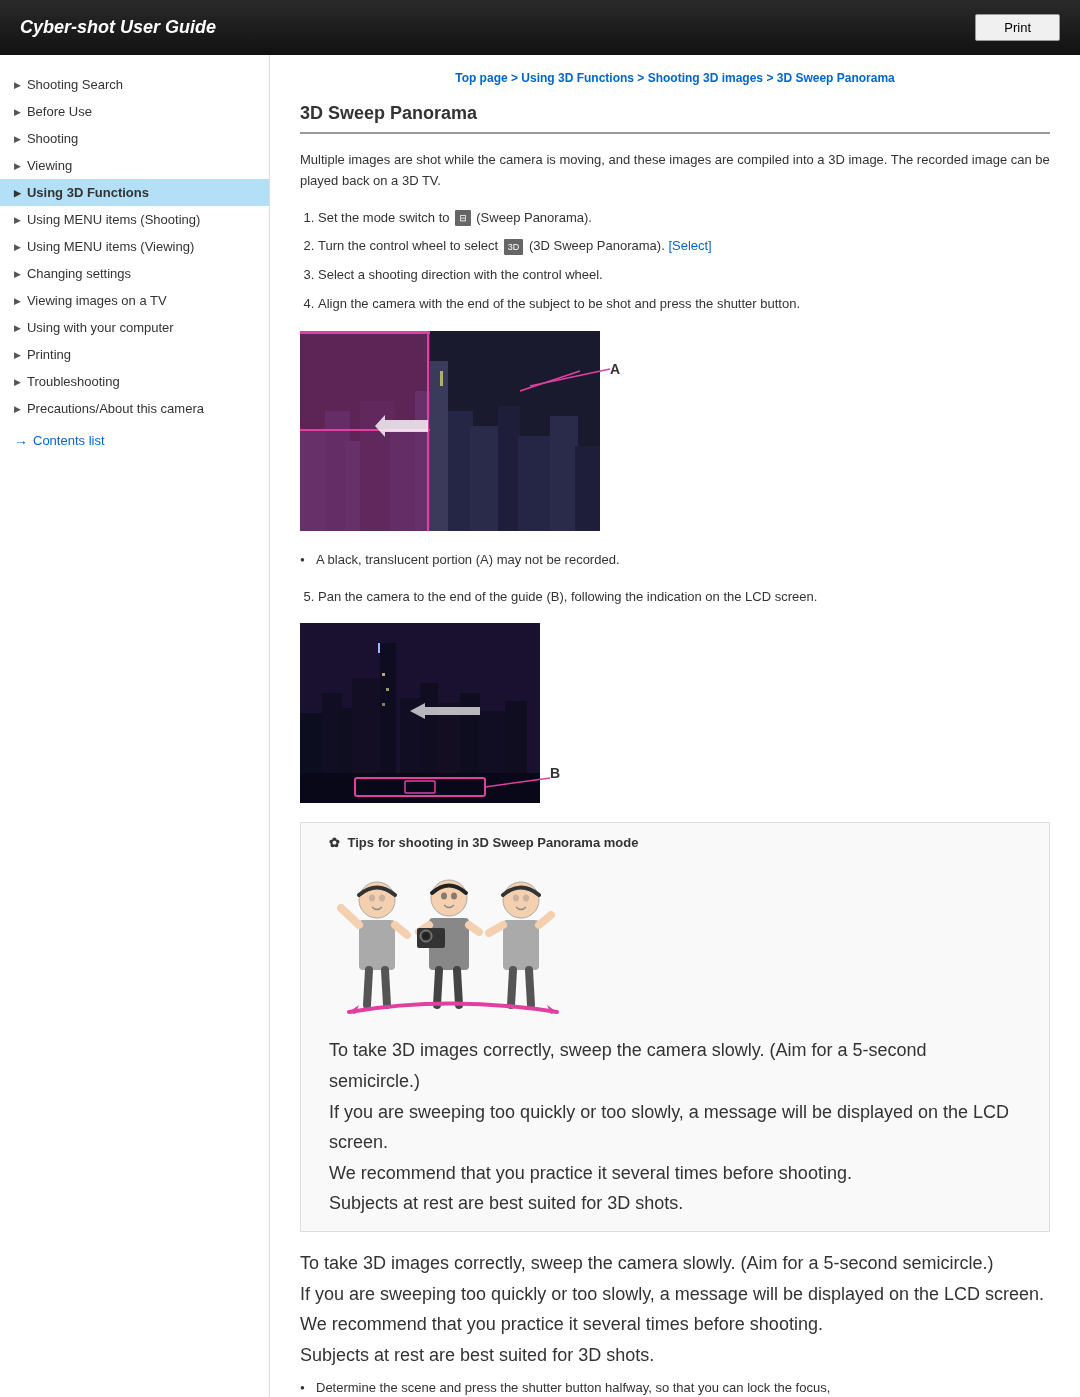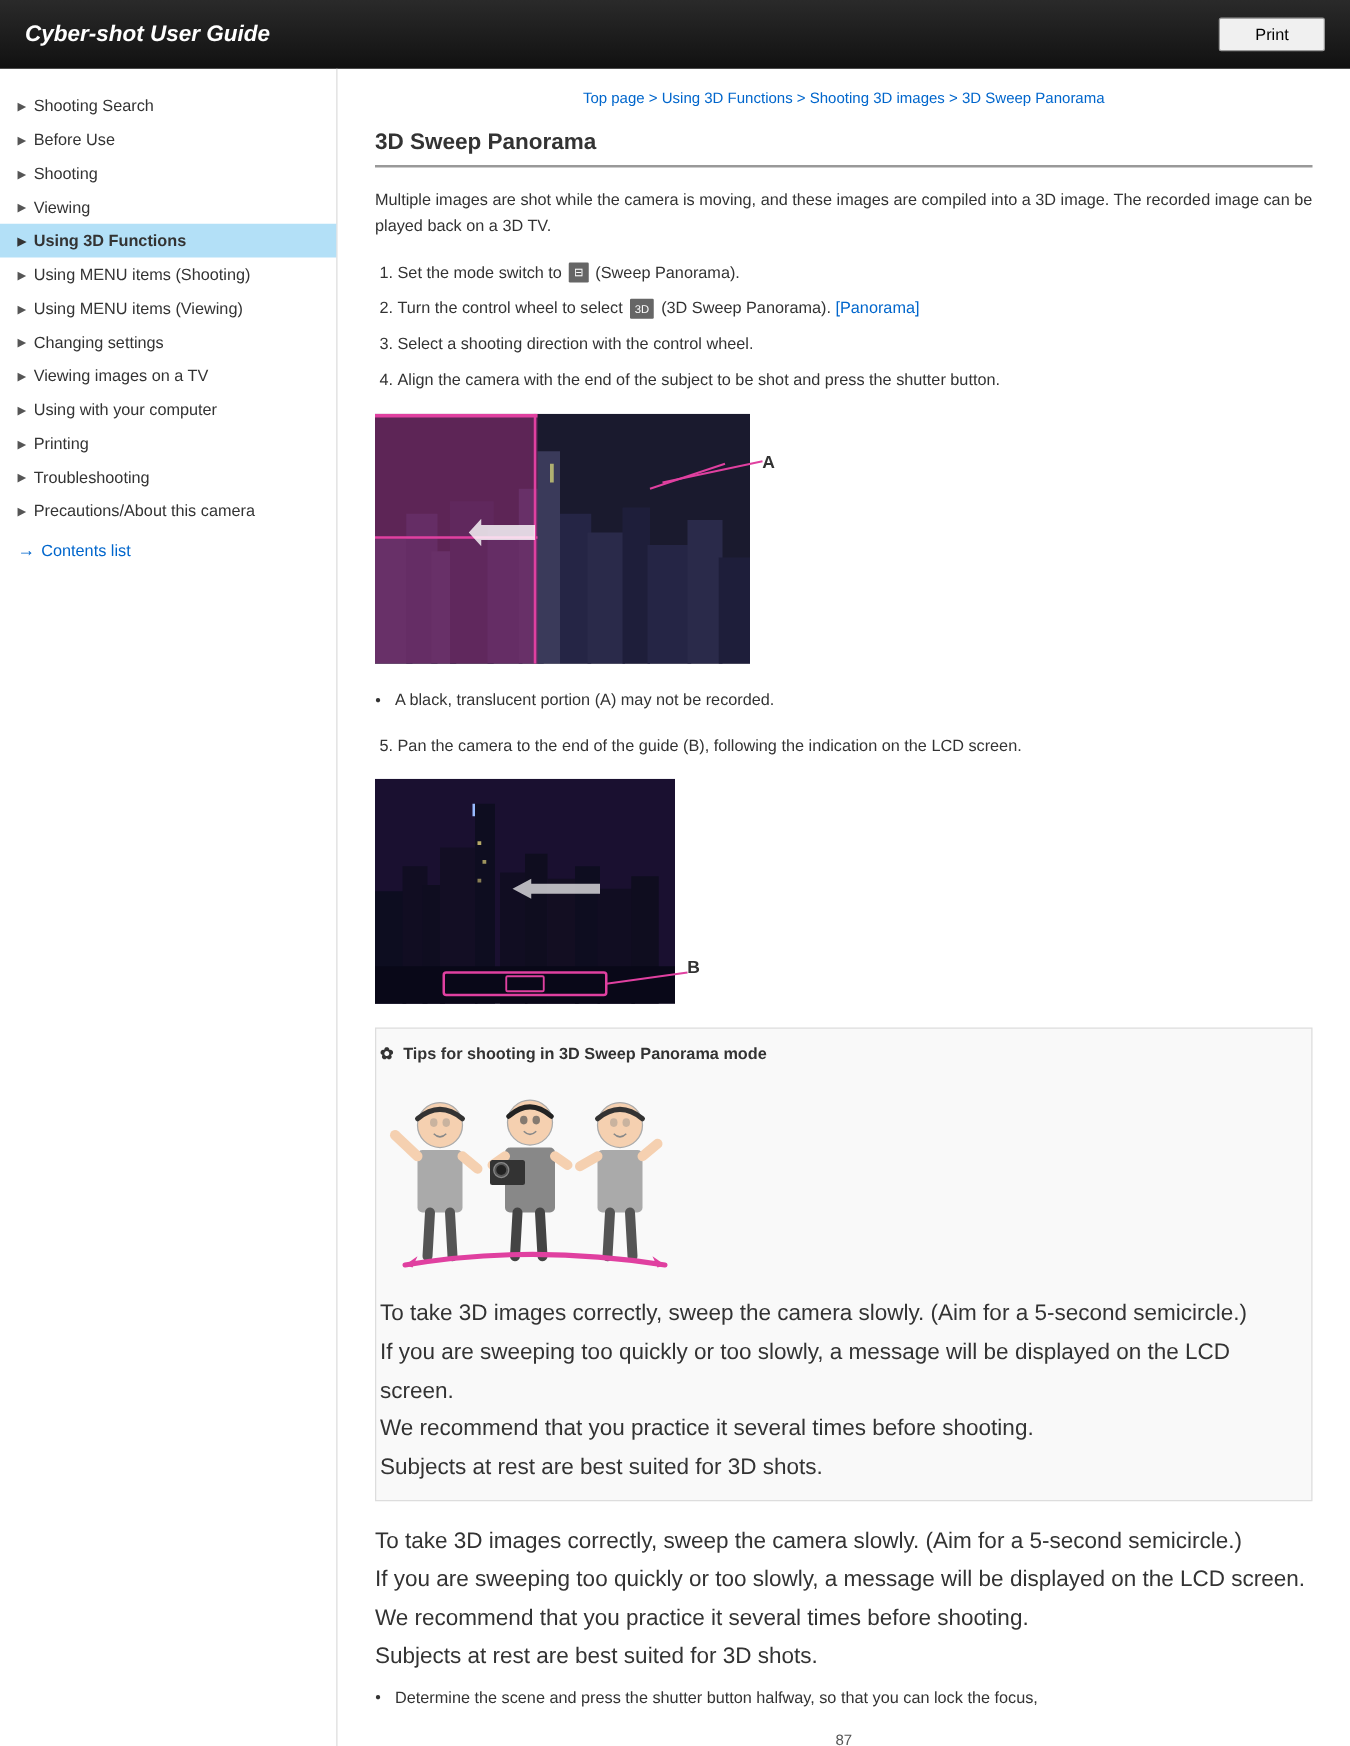--- a/index.html
+++ b/index.html
@@ -87,20 +87,21 @@
       flex: 1;
       padding: 16px 30px 30px 30px;
     }
 
     
     .breadcrumb {
       color: #0066cc;
       font-size: 12px;
       margin-bottom: 18px;
       text-align: center;
+      font-weight: bold;
     }
     .breadcrumb a {
       color: #0066cc;
       text-decoration: none;
     }
     .breadcrumb span {
       color: #0066cc;
     }
 
     
@@ -167,21 +168,21 @@
       position: absolute;
       left: 0;
       font-size: 8px;
       top: 4px;
     }
 
     
     .tips-box {
       background: #f9f9f9;
       border: 1px solid #ddd;
-      padding: 12px 3px;
+      padding: 12px 28px;
       margin: 16px 0;
     }
     .tips-title {
       font-weight: bold;
       font-size: 13px;
       margin-bottom: 10px;
     }
     .tips-title .gear-icon {
       margin-right: 4px;
     }
@@ -287,21 +288,21 @@
 
     <ol class="steps-list">
       <li>
         Set the mode switch to
         <span class="icon-inline">⊟</span>
         (Sweep Panorama).
       </li>
       <li>
         Turn the control wheel to select
         <span class="icon-inline">3D</span>
-        (3D Sweep Panorama). <a class="details-link">[Panorama]</a>
+        (3D Sweep Panorama). <a class="details-link">[Select]</a>
       </li>
       <li>Select a shooting direction with the control wheel.</li>
       <li>Align the camera with the end of the subject to be shot and press the shutter button.</li>
     </ol>
 
     <div class="img-block">
       <div style="position:relative; display:inline-block;">
         <svg width="300" height="200">
 
           <rect width="300" height="200" fill="#1a1a2e"></rect>

